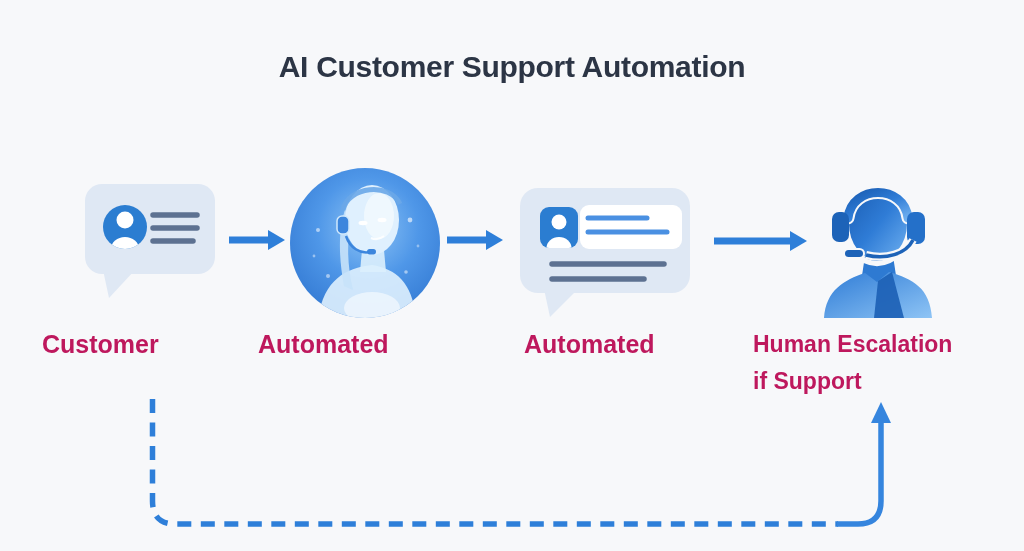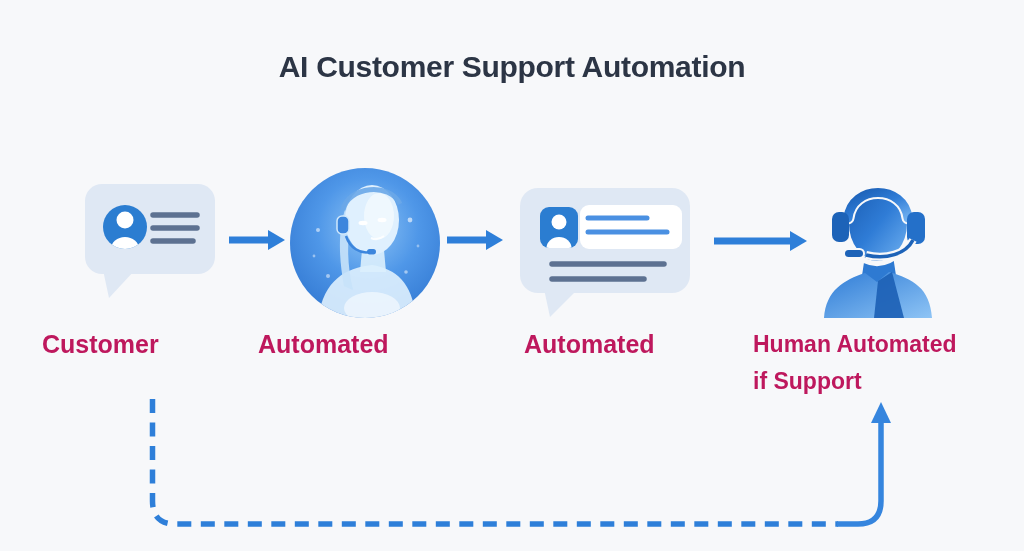--- a/index.html
+++ b/index.html
@@ -189,21 +189,21 @@
   <div class="step-label label-1">
     <span>Customer</span>
   </div>
   <div class="step-label label-2">
     <span>Automated</span>
   </div>
   <div class="step-label label-3">
     <span>Automated</span>
   </div>
   <div class="step-label label-4">
-    <span>Human Automated</span>
+    <span>Human Escalation</span>
     <span>if Support</span>
   </div>
 
   <svg class="feedback" width="1024" height="551" viewBox="0 0 1024 551">
     <path d="M 152.5 399 L 152.5 501 Q 152.5 524 175 524 L 838 524" stroke="var(--accent-blue)" stroke-width="5.5" stroke-dasharray="14 9.5" fill="none"></path>
     <path d="M 837 524 L 858 524 Q 881 524 881 501 L 881 421" stroke="#3585de" stroke-width="5.5" fill="none"></path>
     <polygon points="881,402 871,423 891,423" fill="#3585de"></polygon>
   </svg>
 
 </div>

